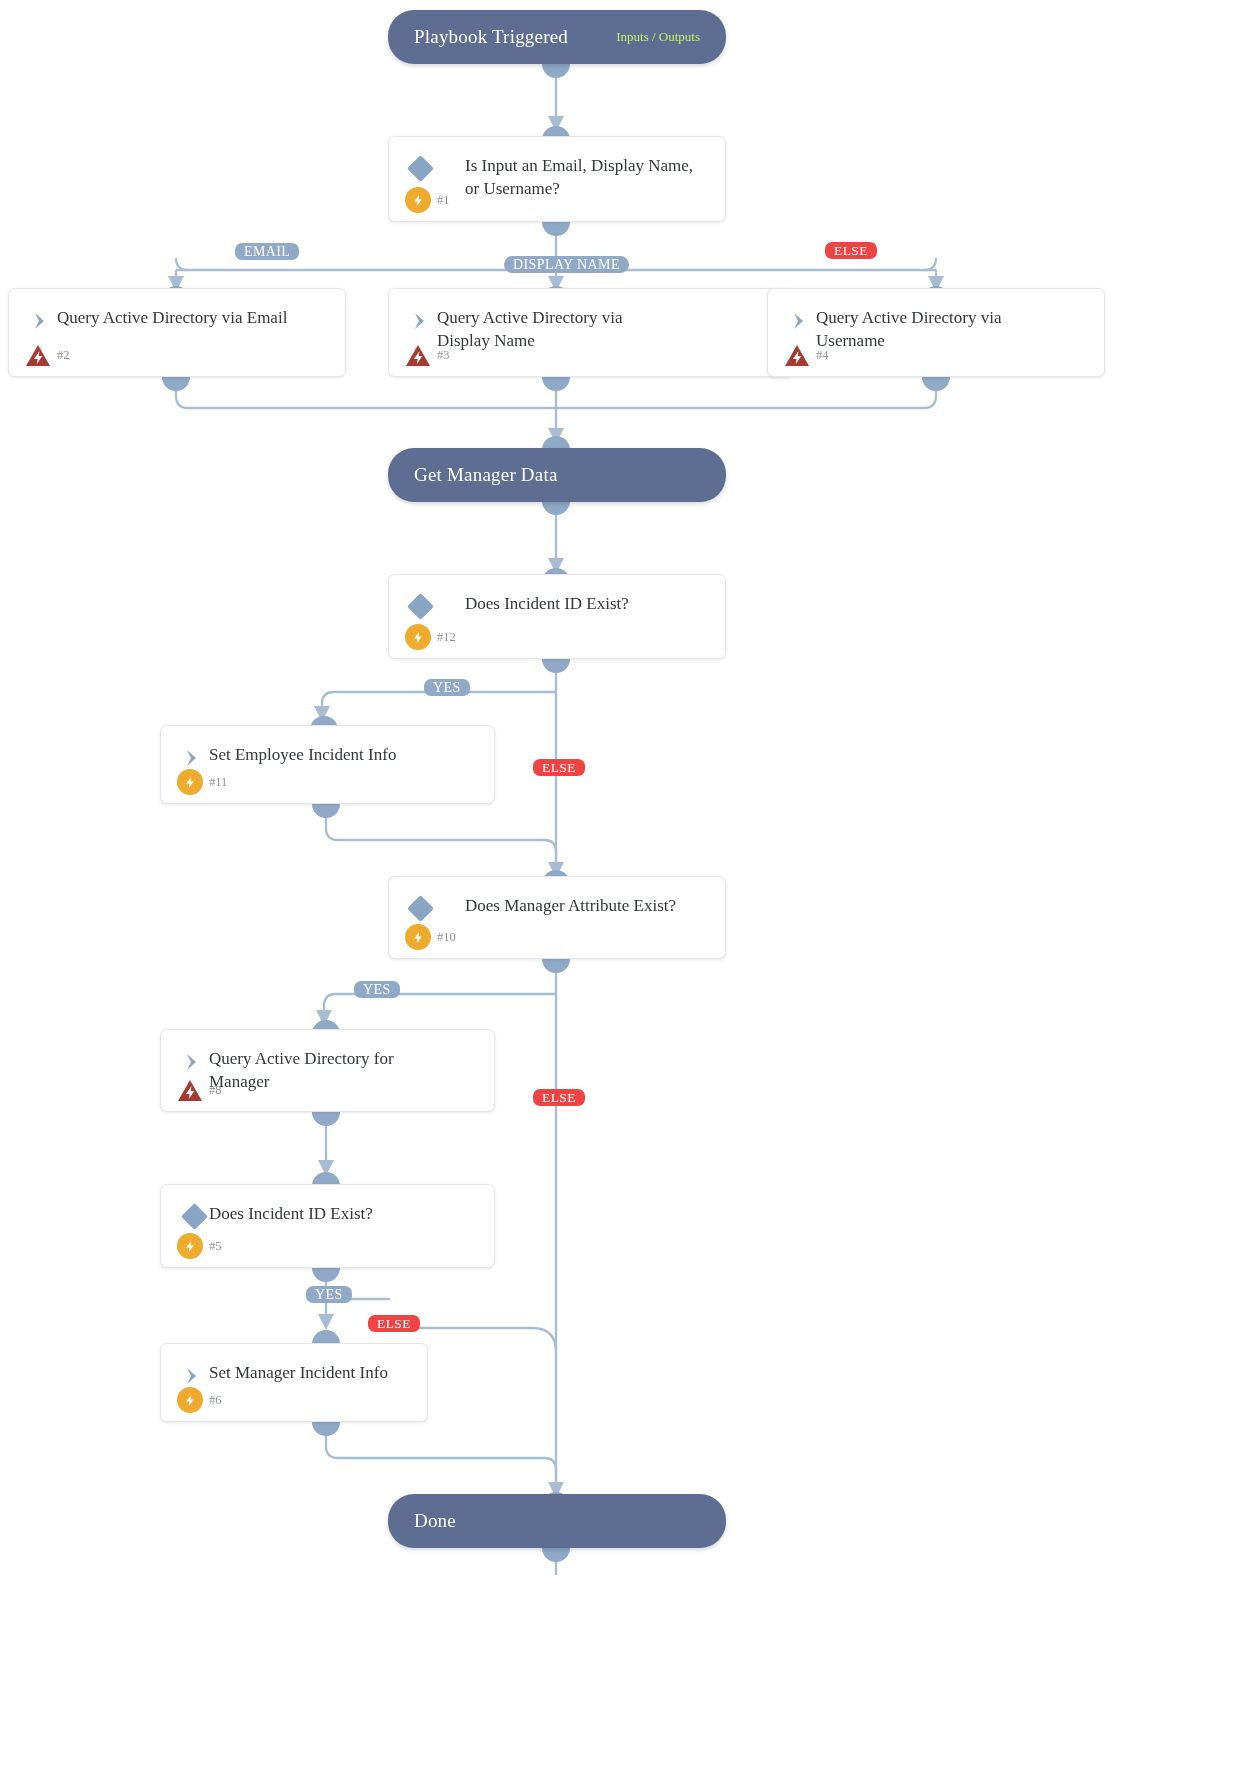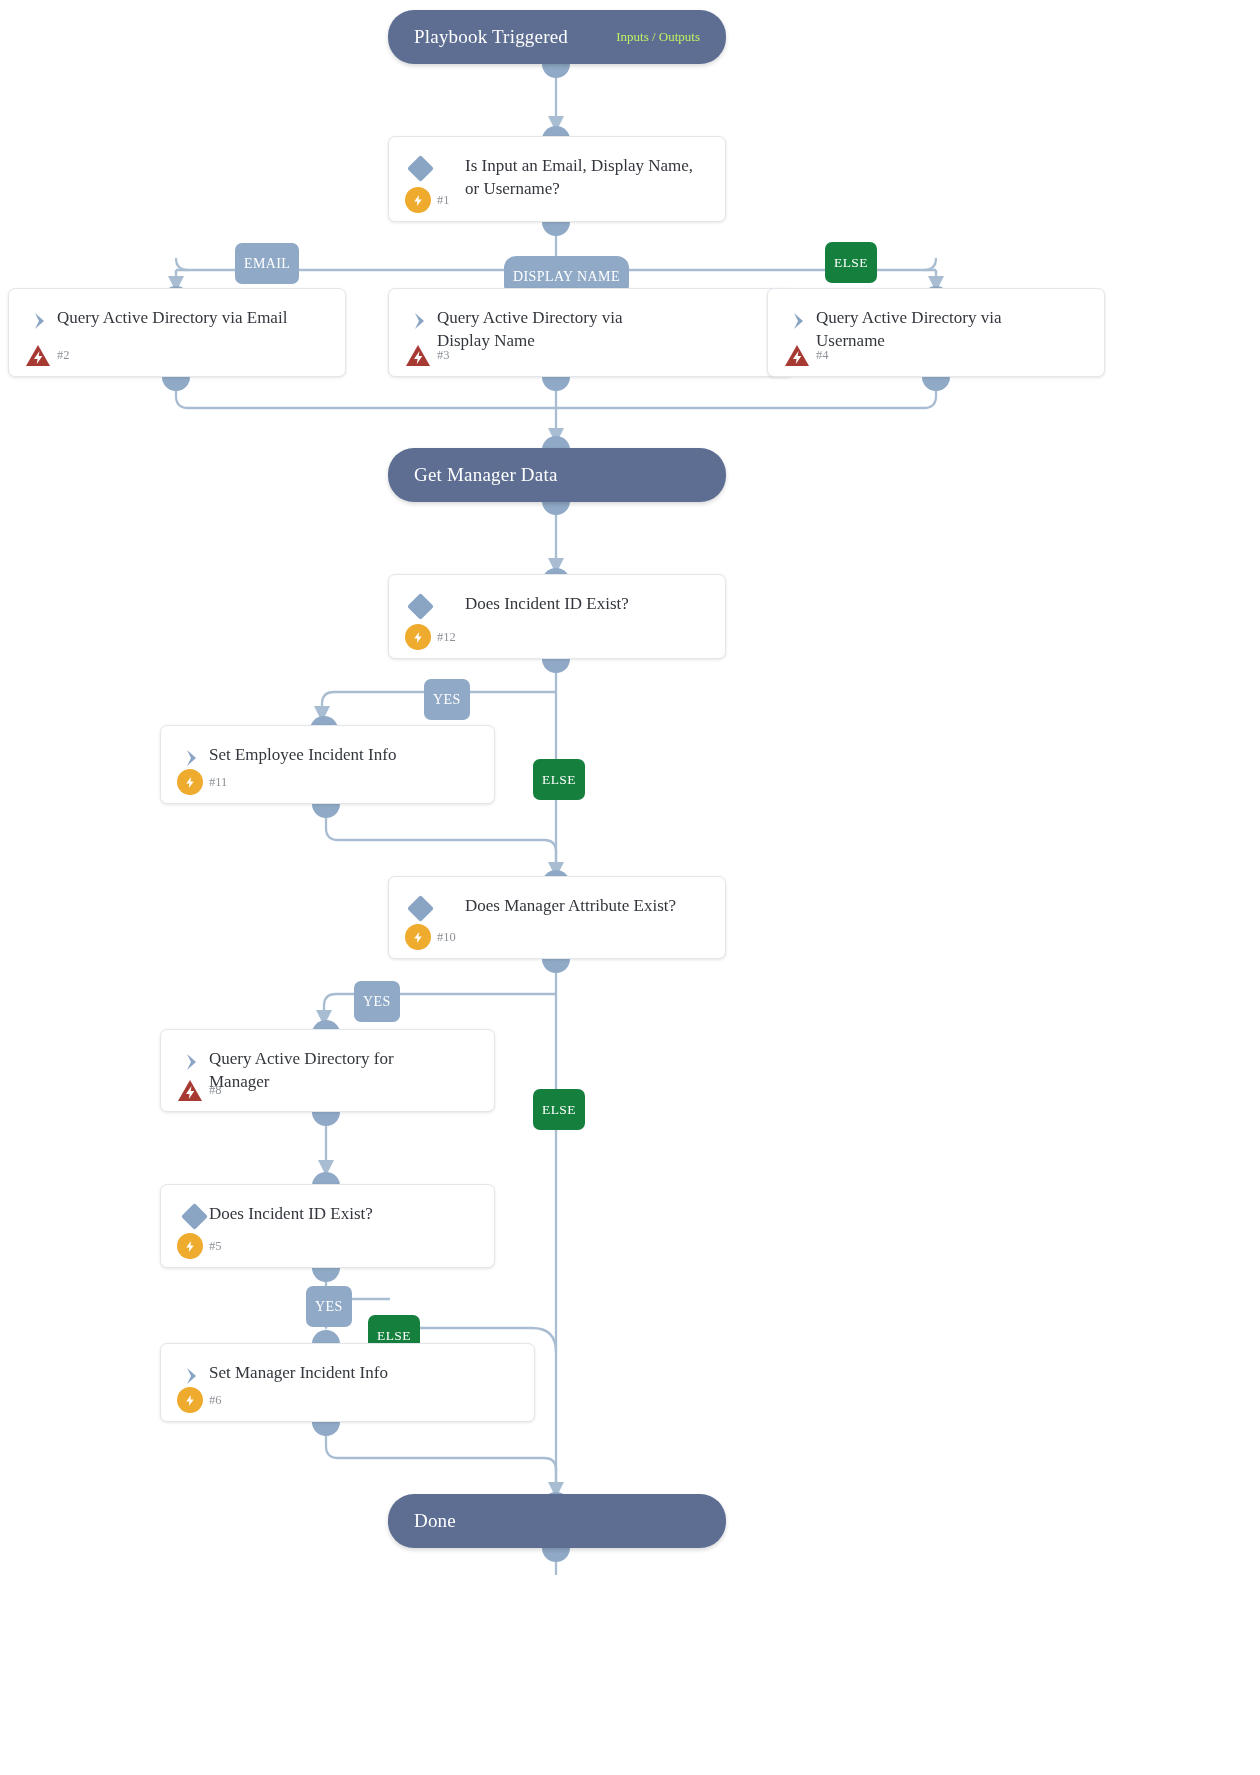--- a/index.html
+++ b/index.html
@@ -81,25 +81,25 @@
 
   
   .blabel {
     position: absolute;
     display: flex; align-items: center; justify-content: center;
     border-radius: 7px;
     color: #ffffff;
     font-size: 14px;
     letter-spacing: .4px;
     padding: 8px 9px;
-    height: 41px;
+    height: 17px;
     white-space: nowrap;
   }
   .blabel.blue { background: #8fa9c6; }
-  .blabel.dark { background: #15803d; font-size: 13.5px; align-items: center; }
+  .blabel.dark { background: #ef4444; font-size: 13.5px; align-items: center; }
 </style>
 </head>
 <body>
 
 <div id="canvas">
 
   <svg class="edges" viewBox="0 0 1260 1775" xmlns="http://www.w3.org/2000/svg">
     <defs>
       <marker id="arr" viewBox="0 0 10 10" refX="5" refY="5" markerWidth="7" markerHeight="7" orient="auto-start-reverse">
         <path d="M 0 0 L 10 5 L 0 10 z" fill="#a8bdd2"></path>
@@ -339,21 +339,21 @@
     <div class="c-num">#5</div>
   </div>
 
   <div class="blabel blue" style="left:306px; top:1286px;">
     <span>YES</span>
   </div>
   <div class="blabel dark" style="left:368px; top:1315px;">
     <span>ELSE</span>
   </div>
 
-  <div class="card indent" style="left:160px; top:1343px; width:375px; height:79px;">
+  <div class="card indent" style="left:160px; top:1343px; width:268px; height:79px;">
     <span class="ico-chevron">
       <svg viewBox="0 0 24 24">
           <path d="M8 4 L17 12 L8 20 L12 12 z" fill="#8aa5c4"></path>
         </svg>
     </span>
     <div class="badge-bolt">
       <svg viewBox="0 0 24 24">
           <path d="M13 2 L4 14 h6 l-1 8 9-12 h-6 z" fill="#ffffff"></path>
         </svg>
     </div>

